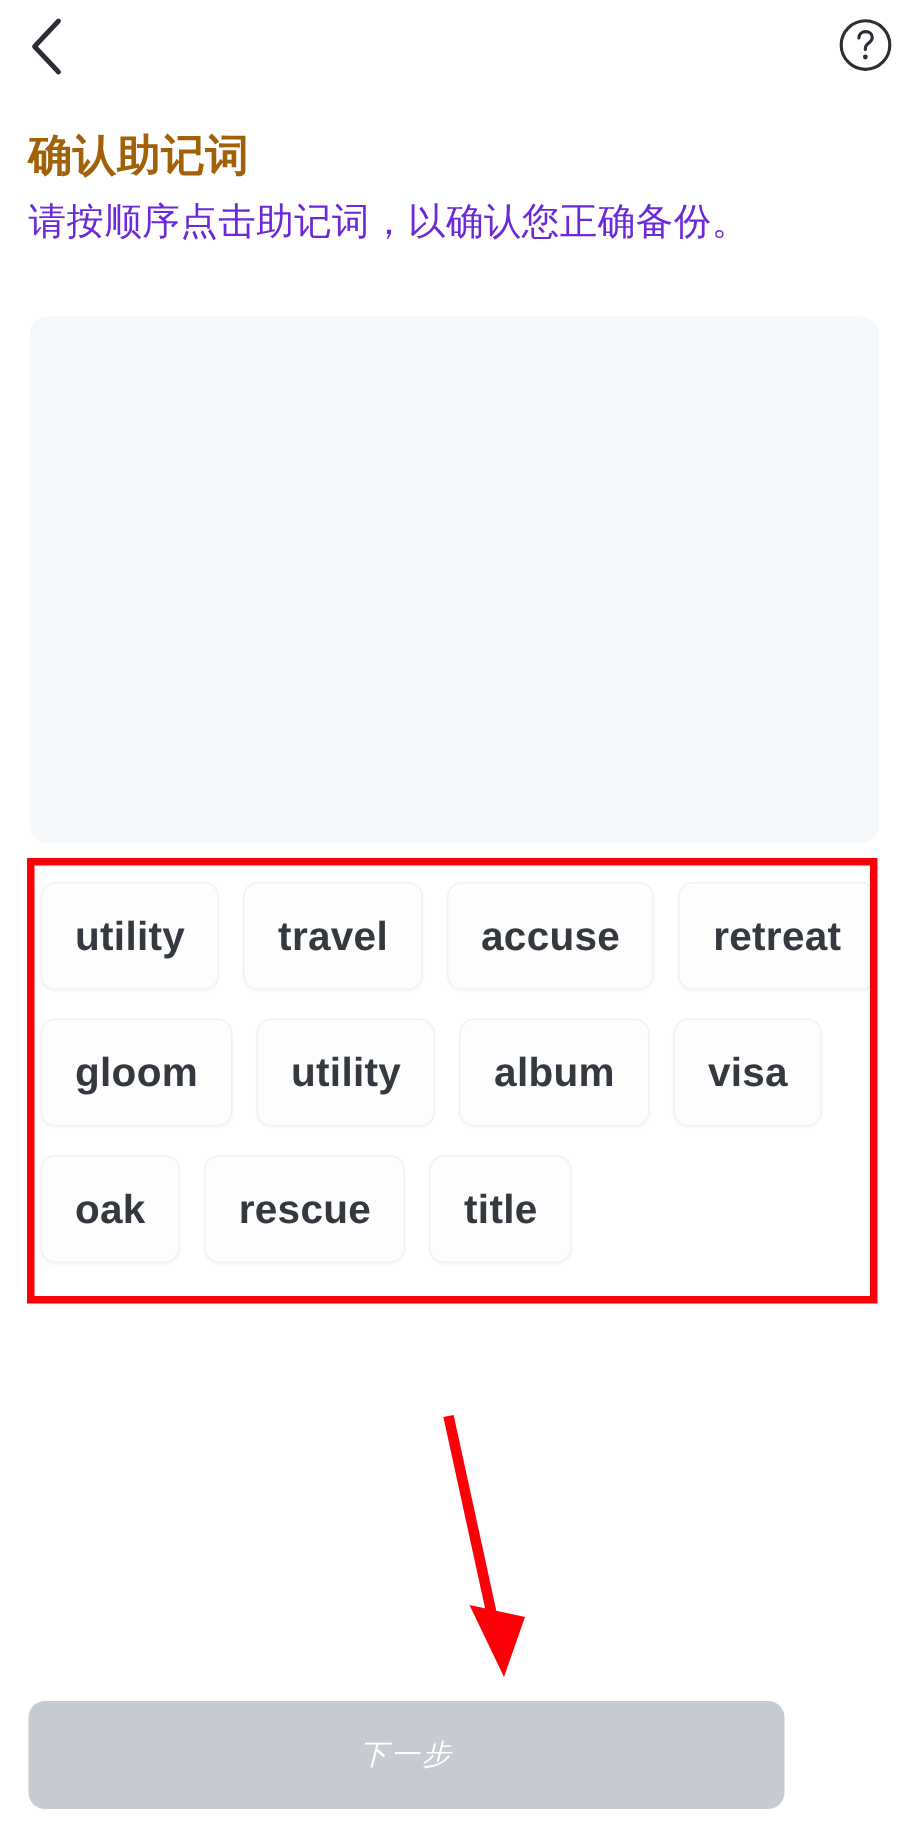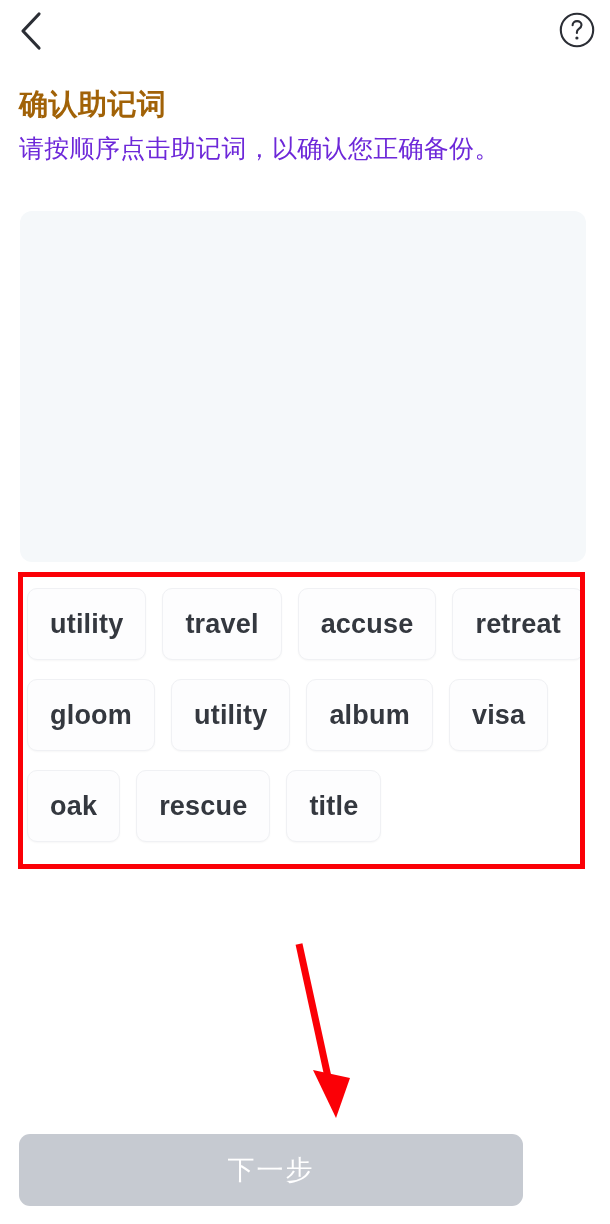--- a/index.html
+++ b/index.html
@@ -153,25 +153,26 @@
     position: absolute;
     left: 19px;
     top: 1134px;
     width: 504px;
     height: 72px;
     background: #c6cad1;
     border-radius: 11px;
     display: flex;
     align-items: center;
     justify-content: center;
-    font-size: 27px;
+    font-size: 19px;
     color: #ffffff;
     letter-spacing: 2px;
     box-sizing: border-box;
     cursor: default;
+    font-style: italic;
   }
 </style>
 </head>
 <body>
 
 <div class="navbar">
   <div class="back-btn">
     <span>
       <svg width="26" height="40" viewBox="0 0 26 40" fill="none">
         <path d="M21 3 L5 20 L21 37" stroke="#2b2e35" stroke-width="3.2" stroke-linecap="round" stroke-linejoin="round"></path>

